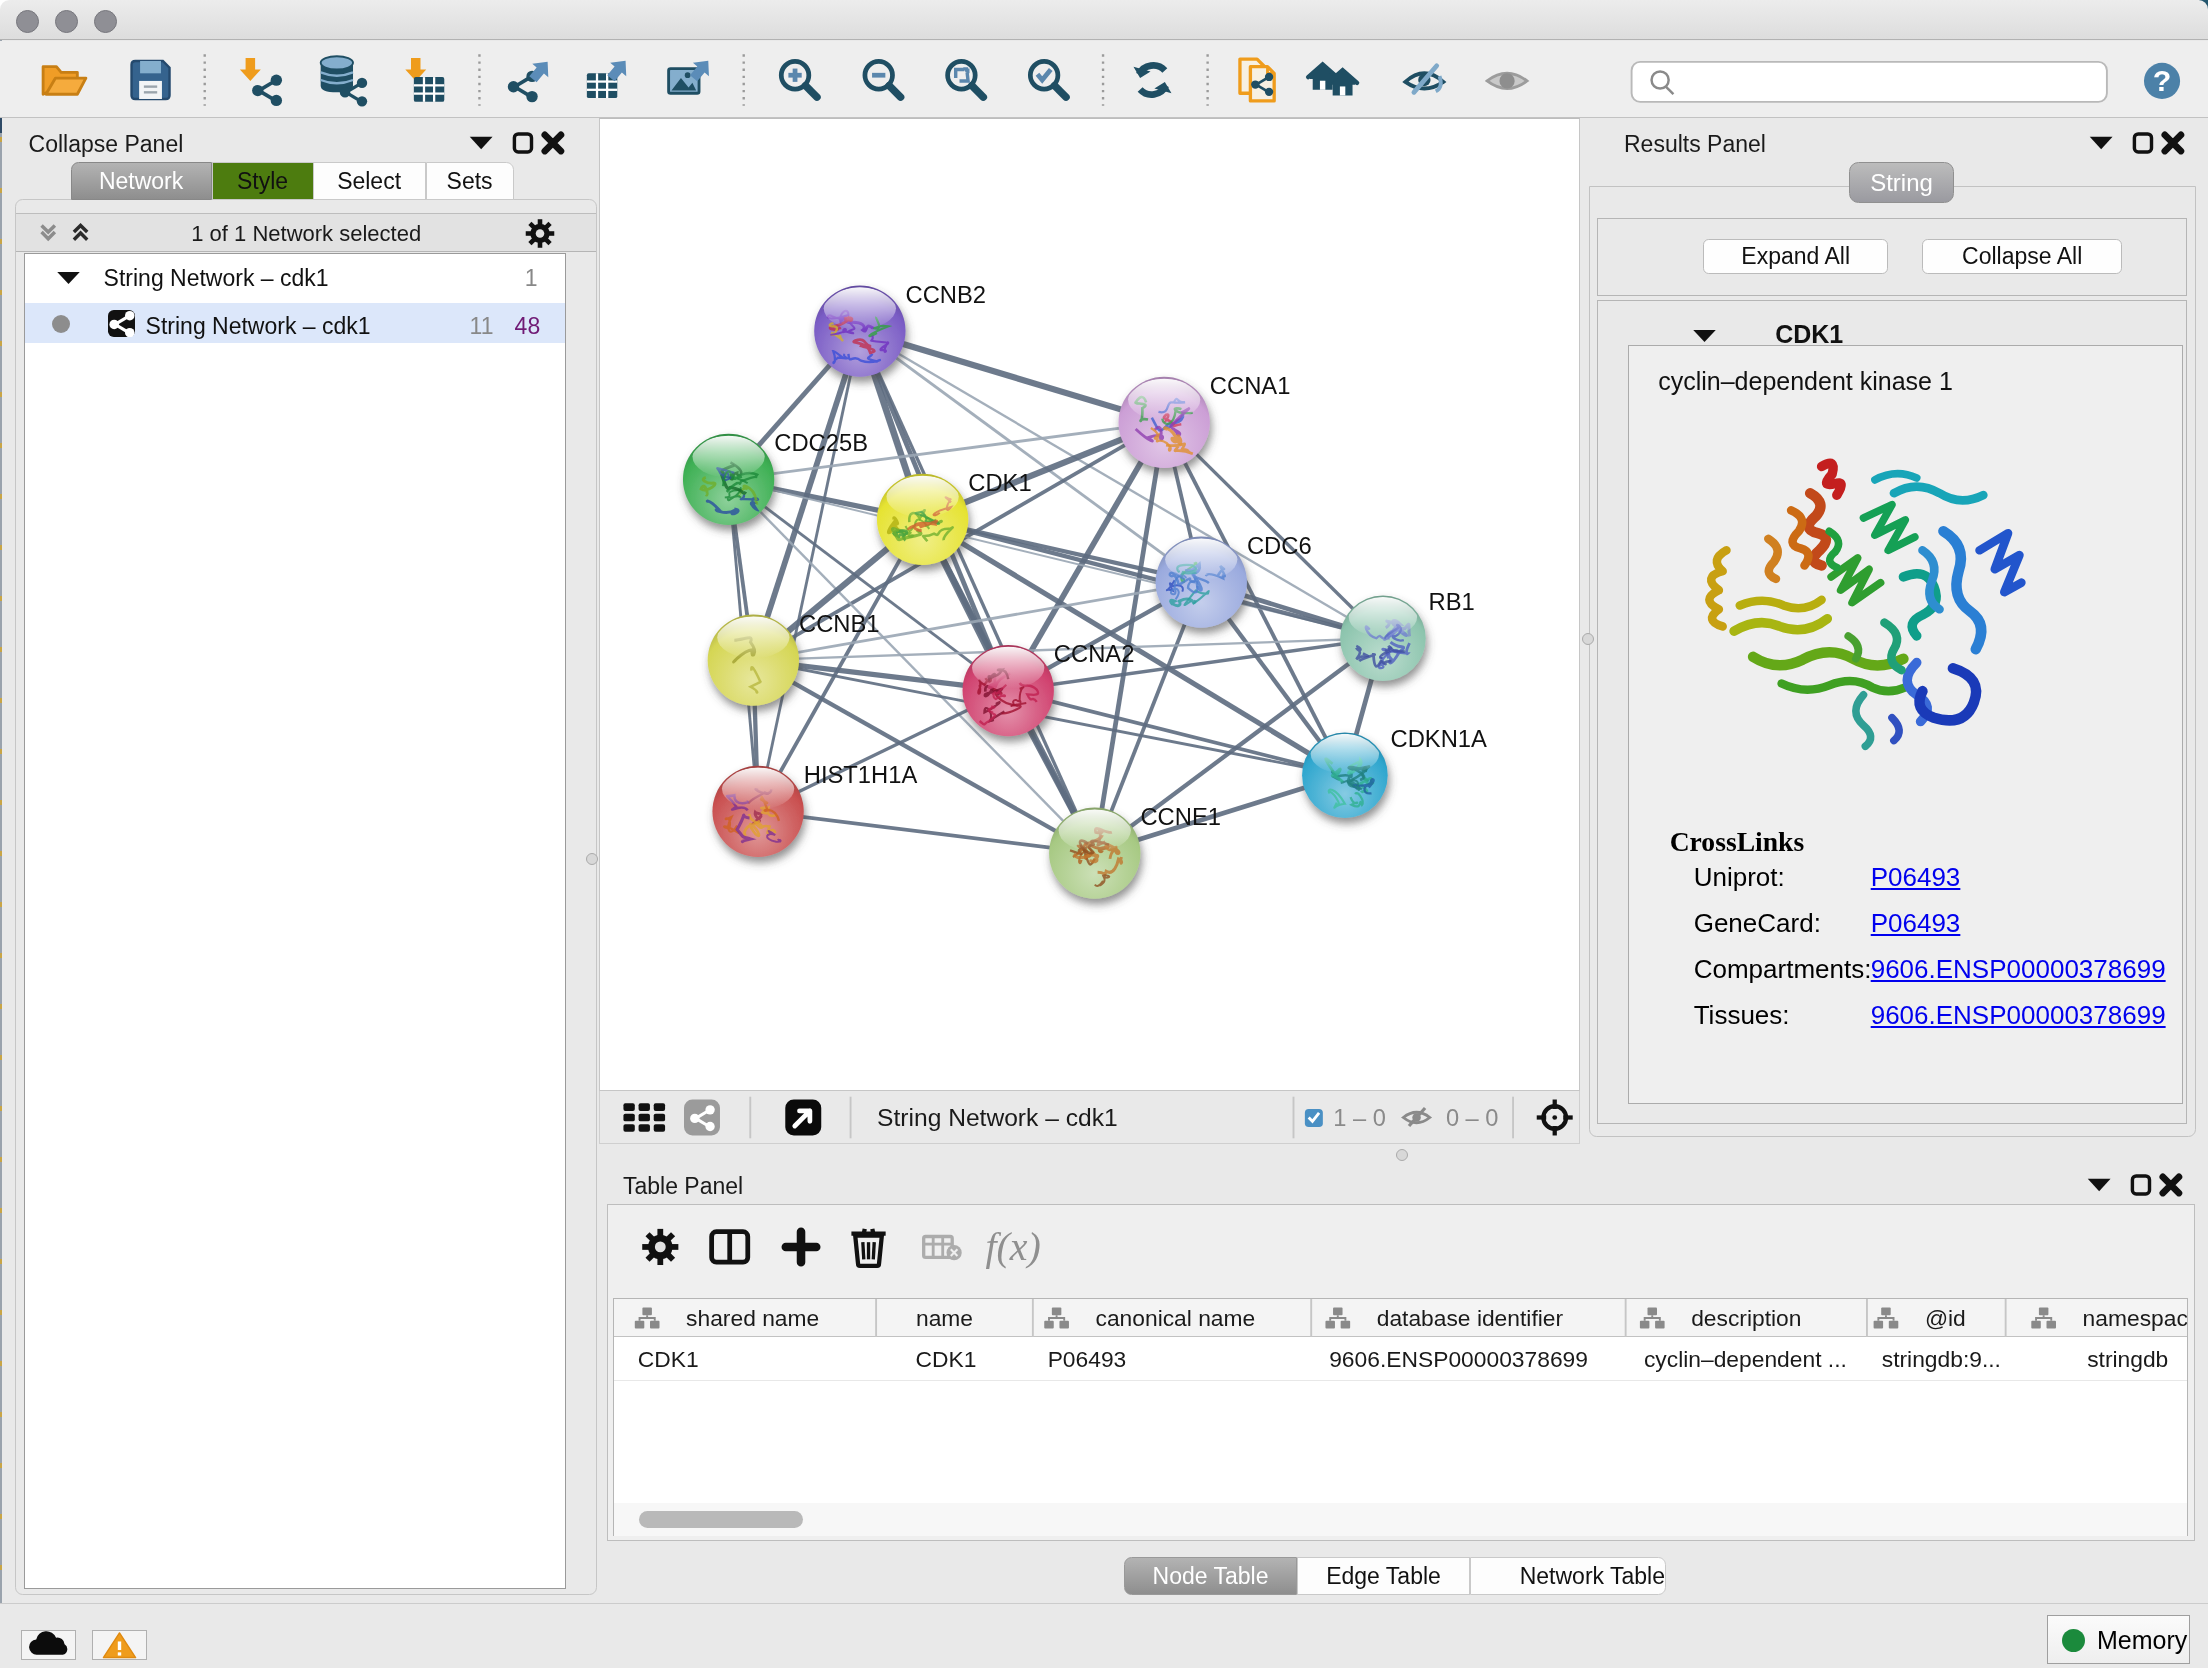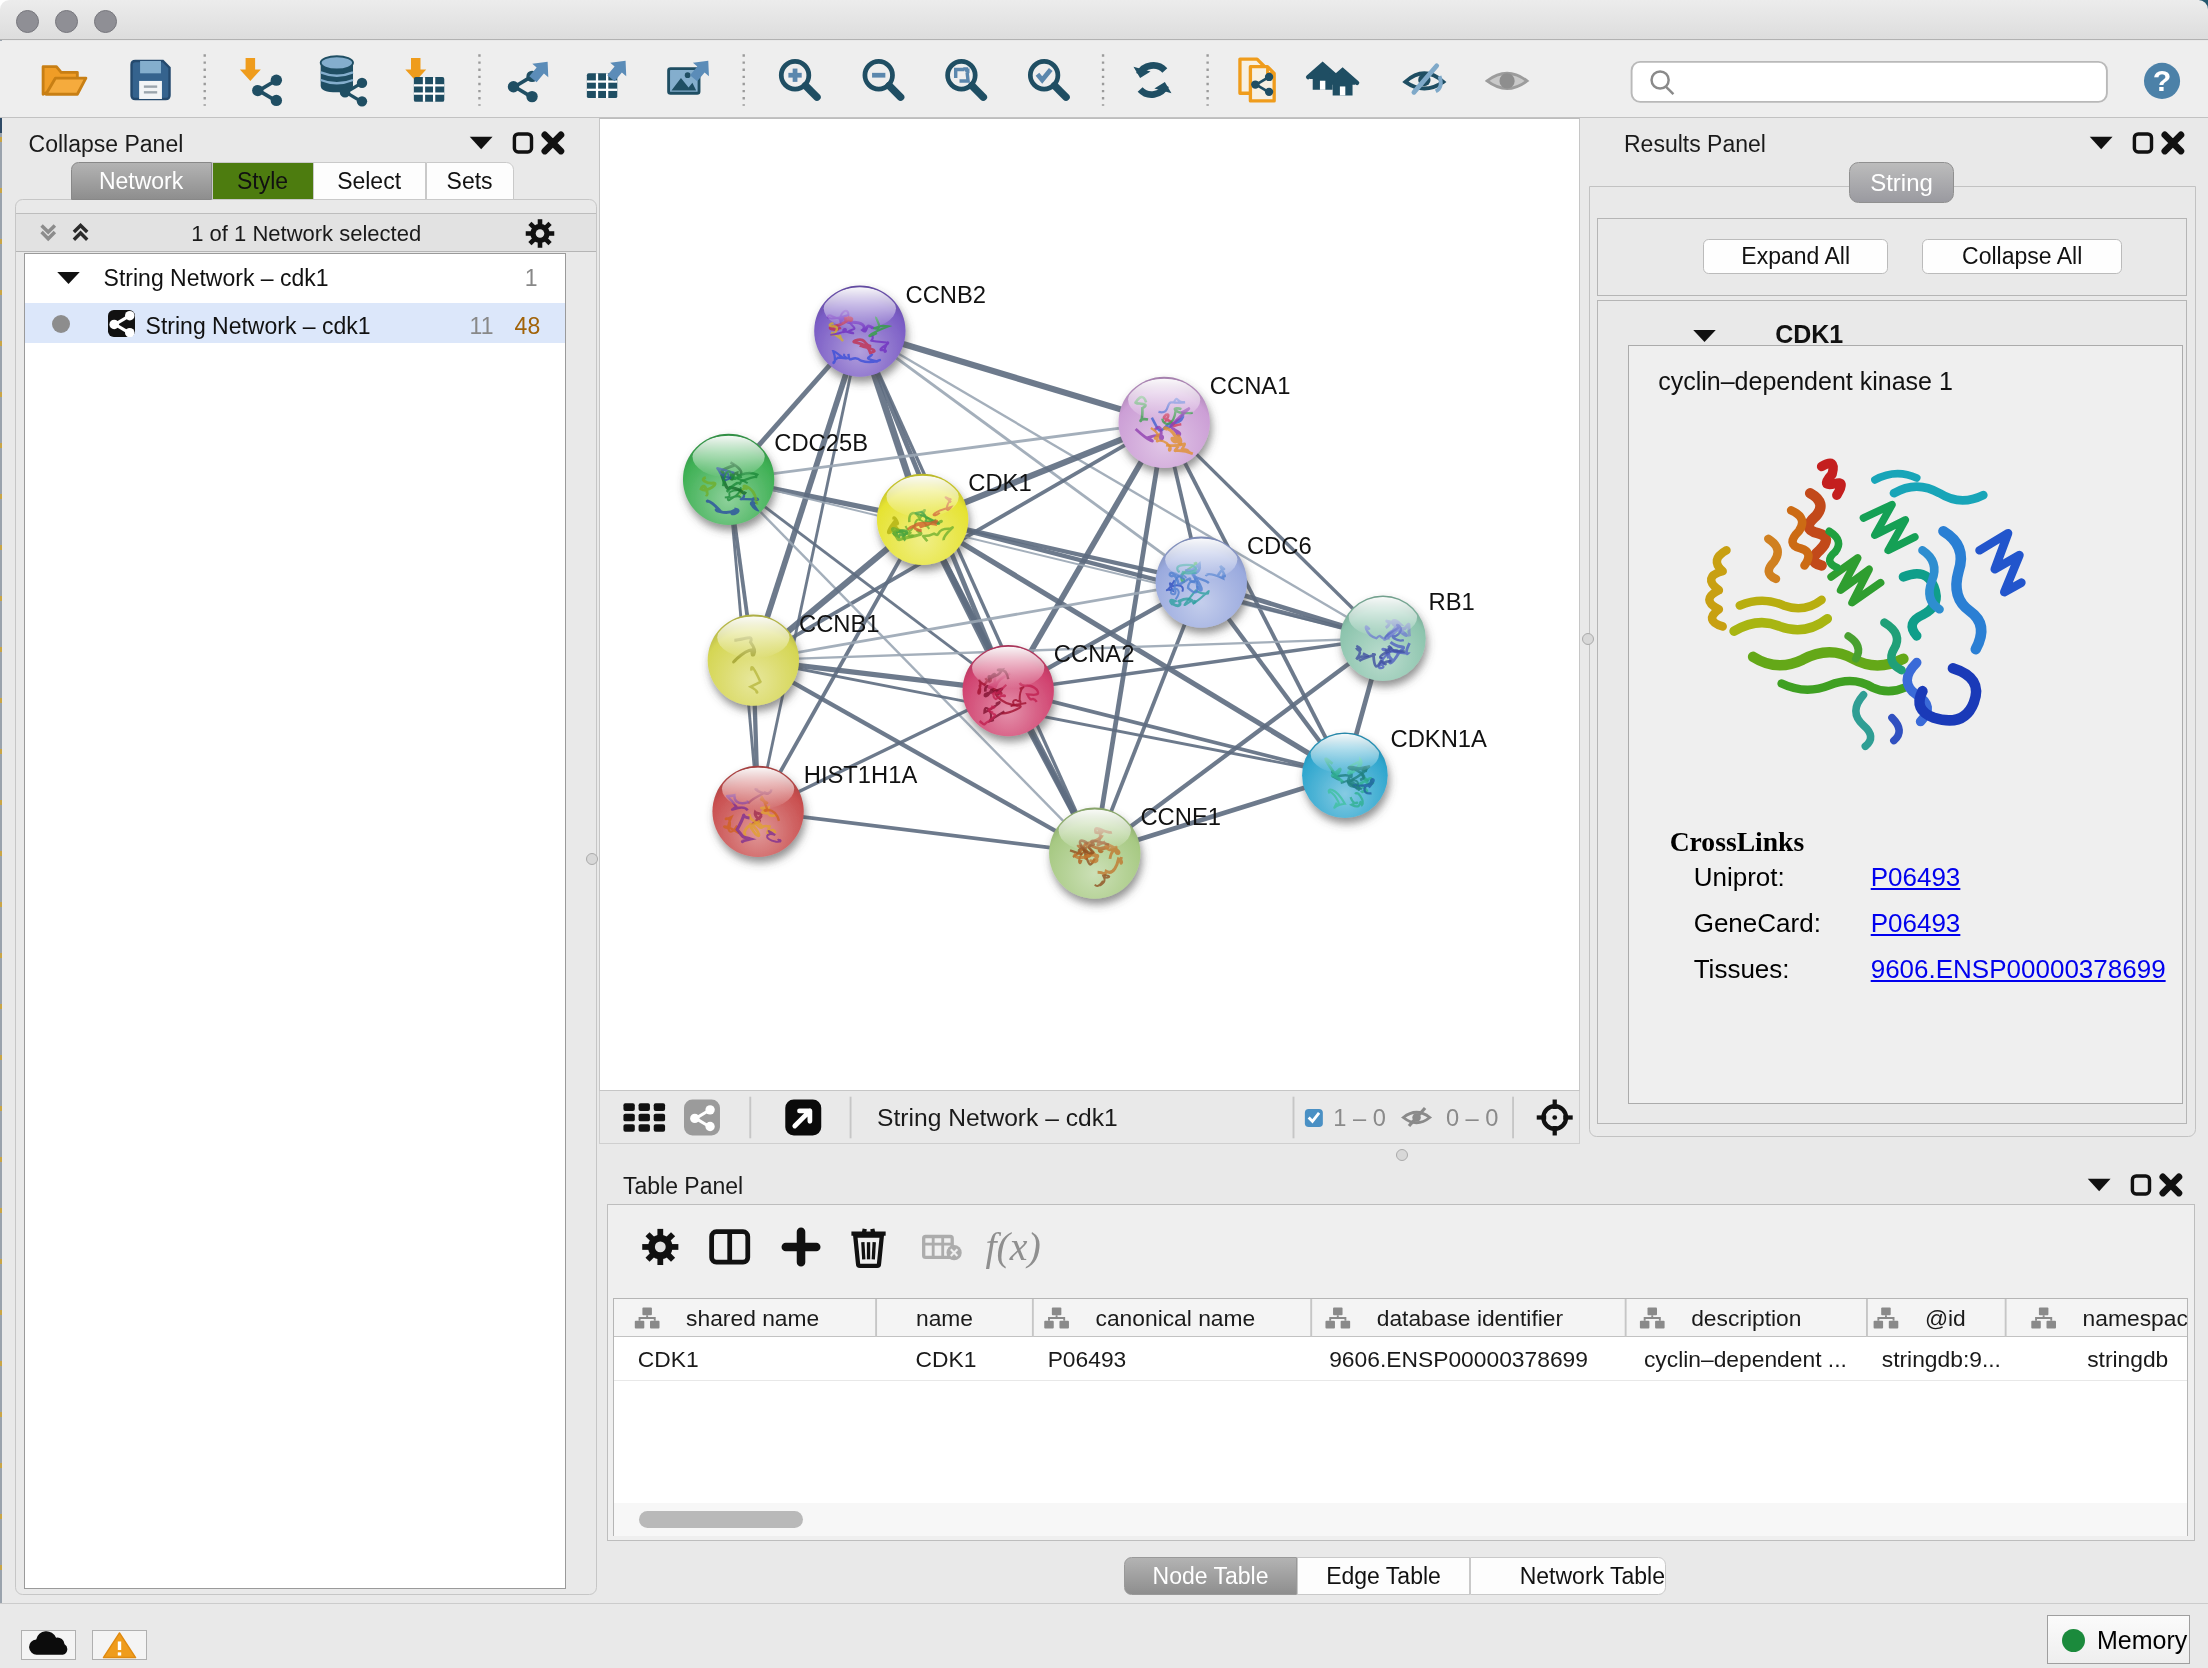--- a/index.html
+++ b/index.html
@@ -239,21 +239,21 @@
               <line x1="-7" y1="1" x2="8" y2="-8" stroke-width="3.4"></line>
               <line x1="-7" y1="1" x2="8" y2="10" stroke-width="3.4"></line>
               <circle cx="-8" cy="1" r="5.2" stroke="none"></circle>
               <circle cx="9" cy="-8.5" r="5.2" stroke="none"></circle>
               <circle cx="9" cy="10" r="5.2" stroke="none"></circle>
             </g>
           </svg>
         </span>
       <span class="abs" style="left:121px;top:9.5px;font-size:23px;color:#111">String Network – cdk1</span>
       <span class="abs" style="left:445px;top:9.5px;font-size:23px;color:#888">11</span>
-      <span class="abs" style="left:490px;top:9.5px;font-size:23px;color:#a16207">48</span>
+      <span class="abs" style="left:490px;top:9.5px;font-size:23px;color:#701a75">48</span>
     </div>
   </div>
 </div>
 
 <div class="abs" style="left:599px;top:118px;width:981px;height:973px;background:#ffffff;border:1px solid #c6c6c6;border-top:1px solid #bdbdbd">
   <div id="netsvg" class="abs" style="left:0;top:0;width:980px;height:971px">
       <svg width="980" height="971" viewBox="0 0 1030 1021" style="position:absolute;left:0;top:0">
 <defs>
 <radialGradient id="gCCNB2" cx="50%" cy="72%" r="80%">
             <stop offset="0%" stop-color="#b2a0dd"></stop>
@@ -704,20 +704,21 @@
 <path d="M226 276 Q240 290 228 300" stroke="#3050c0" stroke-width="8"></path>
 <path d="M218 176 Q238 188 228 204 Q220 218 236 226" stroke="#20a078" stroke-width="9"></path>
 <path d="M180 190 Q196 200 188 214" stroke="#48a030" stroke-width="8"></path>
 </g>
             </svg>
           </div>
         <div style="position:absolute;left:41px;top:480px;font-family:'Liberation Serif',serif;font-size:27.6px;color:#000"><b>CrossLinks</b></div>
         <div id="xlinks" style="position:absolute;left:65px;top:508px;font-family:Liberation Sans, sans-serif;font-size:26px;color:#000;line-height:46px">
           <div><span style="display:inline-block;width:177px">Uniprot:</span><a style="color:#0000EE;text-decoration:underline">P06493</a></div>
           <div><span style="display:inline-block;width:177px">GeneCard:</span><a style="color:#0000EE;text-decoration:underline">P06493</a></div>
+          <div><span style="display:inline-block;width:177px">Compartments:</span><a style="color:#0000EE;text-decoration:underline">9606.ENSP00000378699</a></div>
           <div><span style="display:inline-block;width:177px">Tissues:</span><a style="color:#0000EE;text-decoration:underline">9606.ENSP00000378699</a></div>
         </div>
       </div>
     </div>
   </div>
 </div>
 
 <div class="abs" style="left:599px;top:1168px;width:1604px;height:435px;background:#e9e9e9">
   <div class="panel-title abs" style="left:24px;top:4.8px">Table Panel</div>
   <div id="tpctl" class="abs" style="left:1484px;top:3.8px;width:114px;height:23px">

